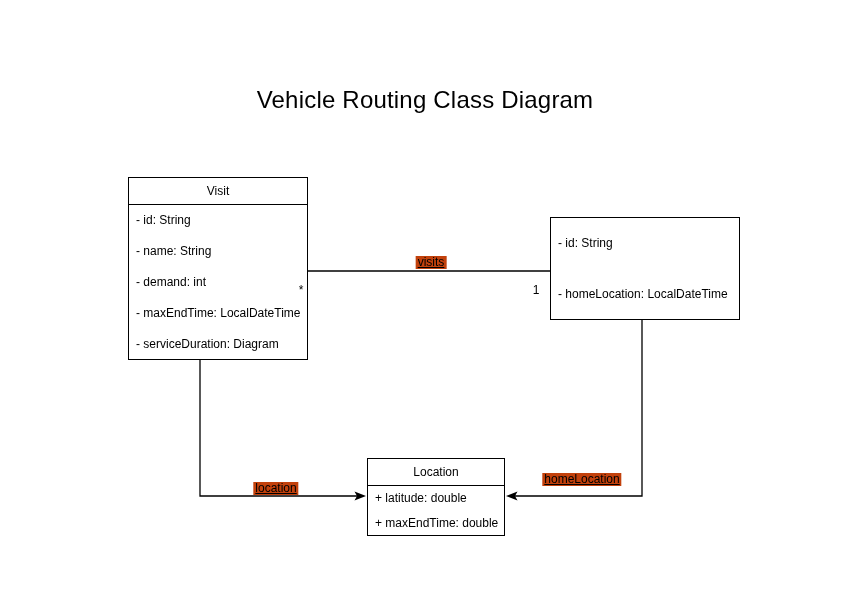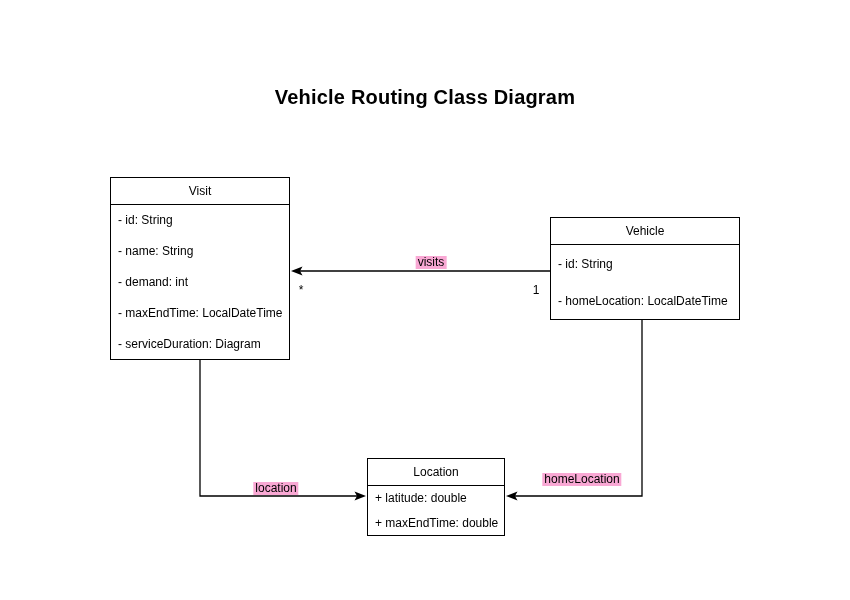--- a/index.html
+++ b/index.html
@@ -16,22 +16,22 @@
     background: #ffffff;
     overflow: hidden;
   }
   .diagram-title {
     position: absolute;
     top: 86px;
     left: 0;
     width: 100%;
     margin: 0;
     text-align: center;
-    font-size: 20px;
-    font-weight: bold;
+    font-size: 24px;
+    font-weight: normal;
     letter-spacing: 0.2px;
   }
   .connectors {
     position: absolute;
     top: 0;
     left: 0;
     width: 850px;
     height: 600px;
     pointer-events: none;
   }
@@ -63,23 +63,24 @@
     align-items: center;
     padding-left: 7px;
     font-size: 12px;
     white-space: nowrap;
   }
   .edge-label {
     position: absolute;
     transform: translateX(-50%);
     font-size: 12px;
     line-height: 13px;
-    background: #f9a8d4;
+    background: #c2410c;
     padding: 0 2px;
     white-space: nowrap;
+    text-decoration: underline;
   }
   .mult-label {
     position: absolute;
     transform: translateX(-50%);
     font-size: 12px;
     line-height: 14px;
     background: transparent;
     white-space: nowrap;
   }
 </style>
@@ -98,33 +99,32 @@
     <g>
       <polyline points="200,360 200,496 358,496" fill="none" stroke="#000000" stroke-width="1.3"></polyline>
       <polygon points="366,496 354.5,491.6 357,496 354.5,500.4" fill="#000000"></polygon>
     </g>
     <g>
       <polyline points="642,320 642,496 514,496" fill="none" stroke="#000000" stroke-width="1.3"></polyline>
       <polygon points="506,496 517.5,491.6 515,496 517.5,500.4" fill="#000000"></polygon>
     </g>
   </svg>
 
-  <div class="class-box" style="left:110px; top:177px; width:180px; height:183px;">
+  <div class="class-box" style="left:128px; top:177px; width:180px; height:183px;">
     <div class="class-name">Visit</div>
     <div class="attr-list">
       <div class="attr-row">- id: String</div>
       <div class="attr-row">- name: String</div>
       <div class="attr-row">- demand: int</div>
       <div class="attr-row">- maxEndTime: LocalDateTime</div>
       <div class="attr-row">- serviceDuration: Diagram</div>
     </div>
   </div>
 
   <div class="class-box" style="left:550px; top:217px; width:190px; height:103px;">
-    <div class="class-name">Vehicle</div>
     <div class="attr-list">
       <div class="attr-row">- id: String</div>
       <div class="attr-row">- homeLocation: LocalDateTime</div>
     </div>
   </div>
 
   <div class="class-box" style="left:367px; top:458px; width:138px; height:78px;">
     <div class="class-name">Location</div>
     <div class="attr-list">
       <div class="attr-row">+ latitude: double</div>

